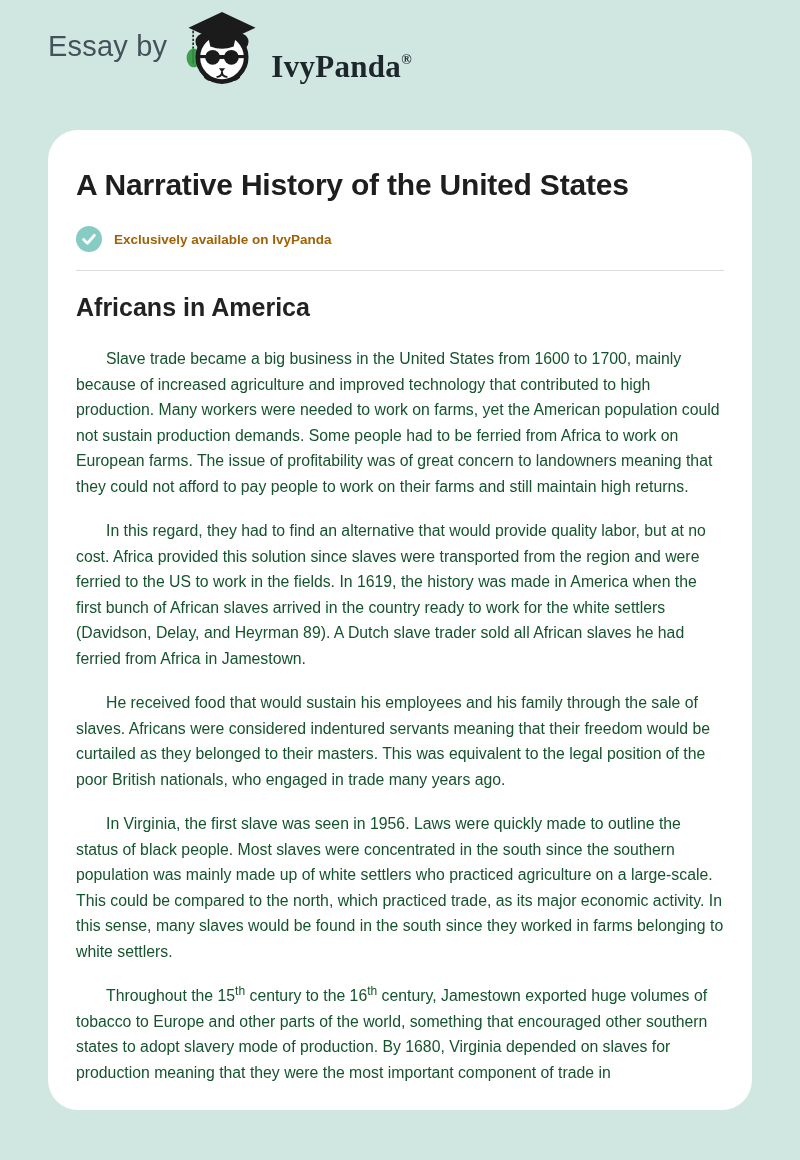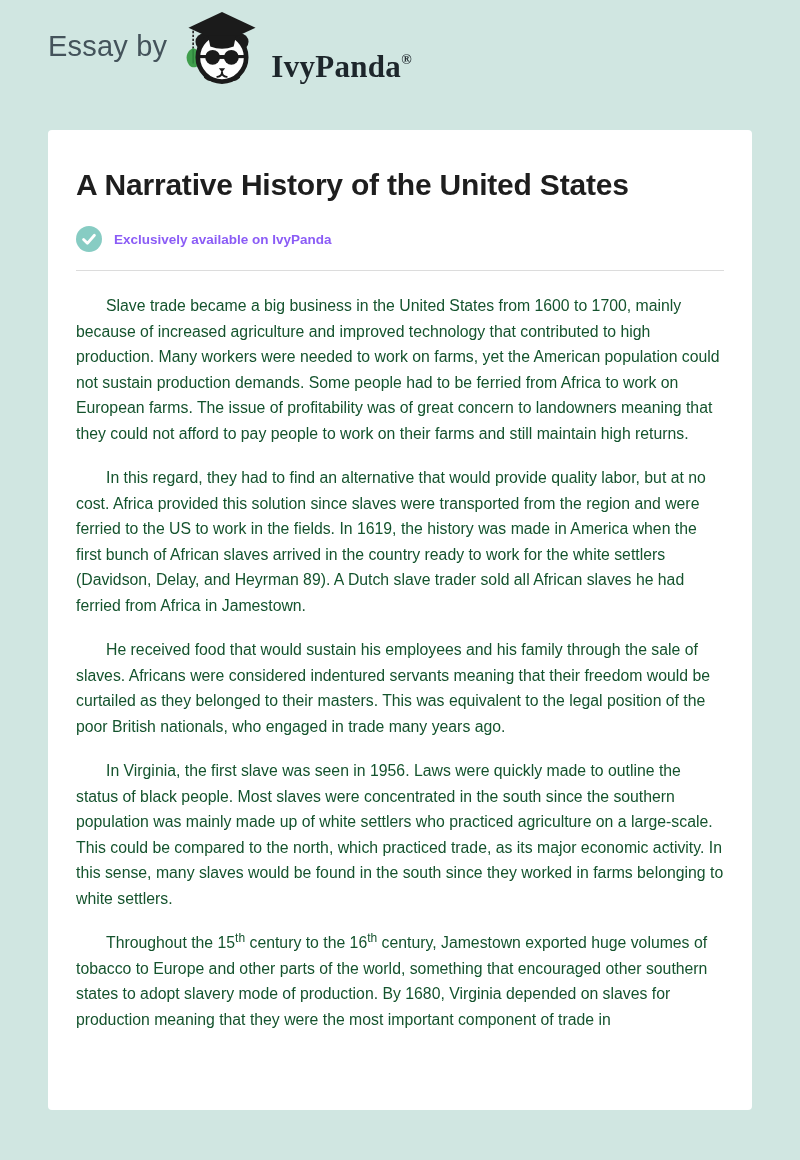--- a/index.html
+++ b/index.html
@@ -38,40 +38,40 @@
   .brand-text sup { font-size: 14px; position: relative; top: -2px; }
 
   
   .card {
     position: absolute;
     left: 48px;
     top: 130px;
     width: 704px;
     height: 980px;
     background: #ffffff;
-    border-radius: 4px;
+    border-radius: 30px;
     padding: 38px 28px 30px 28px;
     overflow: hidden;
   }
   .doc-title {
     font-size: 30px;
     font-weight: 800;
     color: #1e1e1e;
     letter-spacing: -0.2px;
     margin-bottom: 24px;
   }
   .badge-row { display: flex; align-items: center; margin-bottom: 18px; }
   .check-circle {
     width: 26px; height: 26px;
     border-radius: 50%;
     display: flex; align-items: center; justify-content: center;
     margin-right: 12px;
     flex: none;
   }
-  .badge-label { font-size: 13.5px; font-weight: 700; color: #8b5cf6; }
+  .badge-label { font-size: 13.5px; font-weight: 700; color: #a16207; }
   .divider { border: none; border-top: 1px solid #dcdcdc; margin: 0 0 22px 0; }
   .section-heading {
     font-size: 25px;
     font-weight: 800;
     color: #222222;
     margin-bottom: 24px;
   }
   .essay-body p {
     font-size: 15.8px;
     line-height: 25.5px;
@@ -130,20 +130,21 @@
         <svg viewBox="0 0 24 24" width="26" height="26" aria-hidden="true">
           <circle cx="12" cy="12" r="12" fill="#87ccc3"></circle>
           <path d="M7 12.5 L10.5 16 L17 8.5" fill="none" stroke="#ffffff" stroke-width="2.6" stroke-linecap="round" stroke-linejoin="round"></path>
         </svg>
       </span>
       <span class="badge-label">Exclusively available on IvyPanda</span>
     </div>
 
     <hr class="divider">
 
+    <h2 class="section-heading">Africans in America</h2>
 
     <div class="essay-body" id="essay-body">
         <p>Slave trade became a big business in the United States from 1600 to 1700, mainly because of increased agriculture and improved technology that contributed to high production. Many workers were needed to work on farms, yet the American population could not sustain production demands. Some people had to be ferried from Africa to work on European farms. The issue of profitability was of great concern to landowners meaning that they could not afford to pay people to work on their farms and still maintain high returns.</p>
         <p>In this regard, they had to find an alternative that would provide quality labor, but at no cost. Africa provided this solution since slaves were transported from the region and were ferried to the US to work in the fields. In 1619, the history was made in America when the first bunch of African slaves arrived in the country ready to work for the white settlers (Davidson, Delay, and Heyrman 89). A Dutch slave trader sold all African slaves he had ferried from Africa in Jamestown.</p>
         <p>He received food that would sustain his employees and his family through the sale of slaves. Africans were considered indentured servants meaning that their freedom would be curtailed as they belonged to their masters. This was equivalent to the legal position of the poor British nationals, who engaged in trade many years ago.</p>
         <p>In Virginia, the first slave was seen in 1956. Laws were quickly made to outline the status of black people. Most slaves were concentrated in the south since the southern population was mainly made up of white settlers who practiced agriculture on a large-scale. This could be compared to the north, which practiced trade, as its major economic activity. In this sense, many slaves would be found in the south since they worked in farms belonging to white settlers.</p>
         <p>Throughout the 15<sup>th</sup> century to the 16<sup>th</sup> century, Jamestown exported huge volumes of tobacco to Europe and other parts of the world, something that encouraged other southern states to adopt slavery mode of production. By 1680, Virginia depended on slaves for production meaning that they were the most important component of trade in</p>
       </div>
   </div>
 

